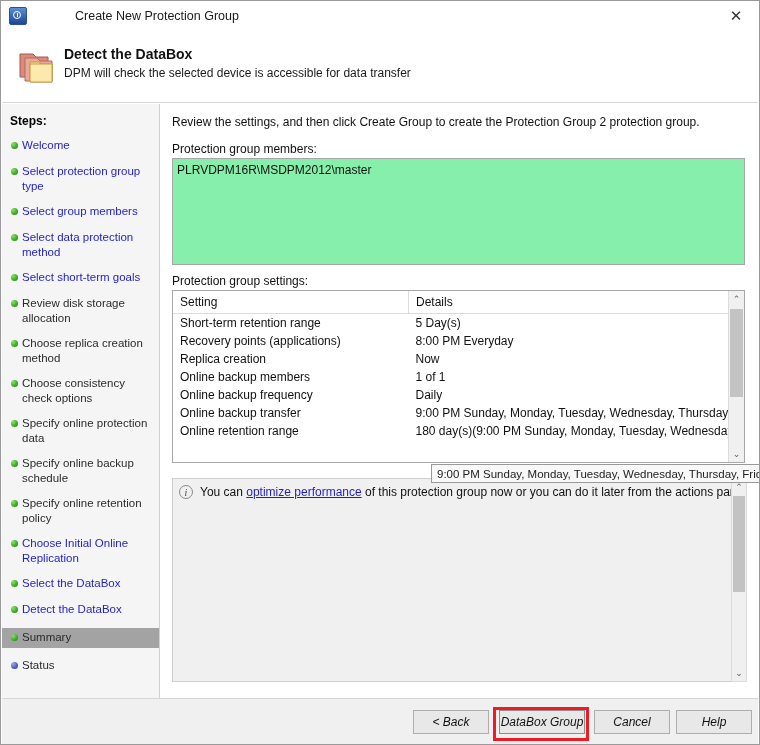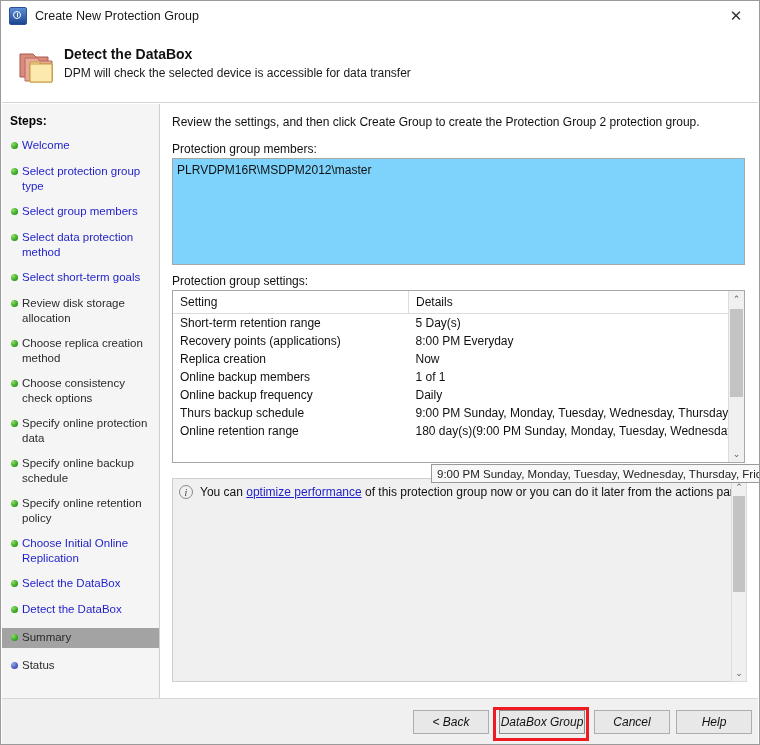--- a/index.html
+++ b/index.html
@@ -27,20 +27,21 @@
 
   
   #titlebar {
     position: absolute;
     left: 0; top: 0;
     width: 758px;
     height: 29px;
     background: #ffffff;
     display: flex;
     align-items: center;
+    gap: 40px;
   }
   #app-icon {
     width: 16px; height: 16px;
     margin-left: 8px;
     border: 1px solid #2b4f9e;
     background: linear-gradient(#5b8fd6, #1c4790);
     border-radius: 2px;
     position: relative;
     flex: none;
   }
@@ -176,21 +177,21 @@
     position: absolute;
     left: 11px; top: 38px;
     font-size: 12px;
     color: #111;
   }
   #members-box {
     position: absolute;
     left: 11px; top: 54px;
     width: 573px; height: 107px;
     border: 1px solid #a7a7a7;
-    background: #7dd3fc;
+    background: #86efac;
     box-sizing: border-box;
     overflow: hidden;
   }
   #members-item {
     font-size: 12px;
     color: #111;
     padding: 4px 0 0 4px;
   }
   #settings-label {
     position: absolute;
@@ -467,21 +468,21 @@
             </tr>
             <tr>
               <td class="col-setting">Online backup members</td>
               <td>1 of 1</td>
             </tr>
             <tr>
               <td class="col-setting">Online backup frequency</td>
               <td>Daily</td>
             </tr>
             <tr>
-              <td class="col-setting">Thurs backup schedule</td>
+              <td class="col-setting">Online backup transfer</td>
               <td>9:00 PM Sunday, Monday, Tuesday, Wednesday, Thursday, Friday, ...</td>
             </tr>
             <tr>
               <td class="col-setting">Online retention range</td>
               <td>180 day(s)(9:00 PM Sunday, Monday, Tuesday, Wednesday, Thurs...</td>
             </tr>
           </tbody>
       </table>
       <div class="sb" id="settings-sb">
         <div class="arrow up">⌃</div>

